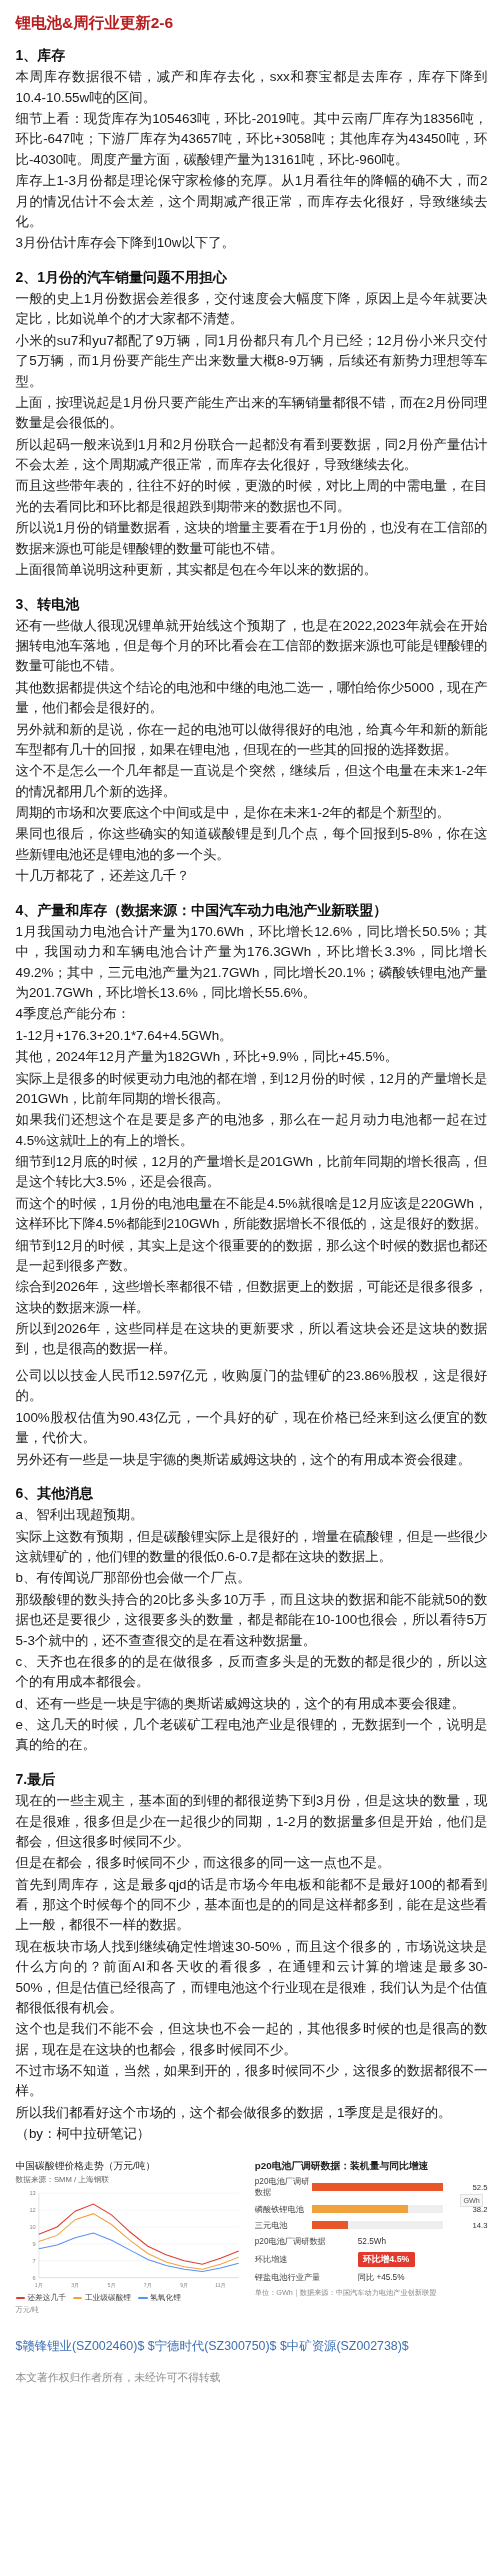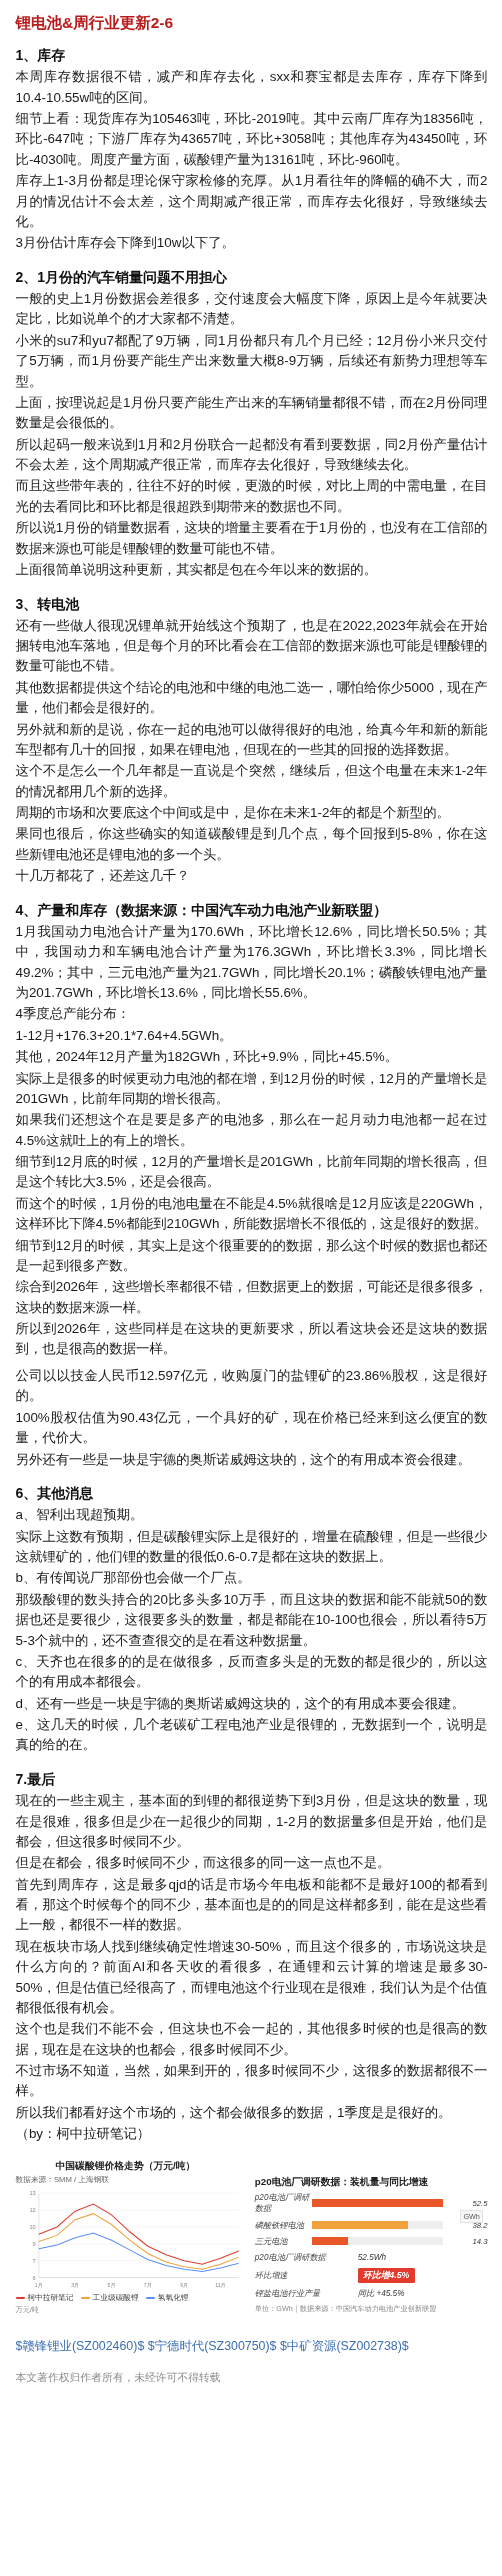--- a/index.html
+++ b/index.html
@@ -52,28 +52,26 @@
     width: 231px;
     background: #fff;
     border: 0;
     position: relative;
   }
   .chart-right {
     flex: 1;
     background: #fff;
     position: relative;
     padding-left: 3.1px;
-    margin-top: 16px;
   }
   .chart-title {
     font-size: 9.8px;
-    font-weight: bold;
+    font-weight: normal;
     color: #222;
     margin-bottom: 2.1px;
-    margin-left: 40px;
   }
   .chart-sub {
     font-size: 7.7px;
     color: #666;
     margin-bottom: 3.1px;
   }
   svg.linechart { display:block; }
   .legend-row {
     display: flex;
     gap: 7.2px;
@@ -92,21 +90,20 @@
     line-height: 1.25;
     margin-bottom: 4.1px;
   }
   .kpi-rows { margin-top: 3.1px; }
   .kpi-row {
     display: flex;
     align-items: center;
     font-size: 8.2px;
     margin-bottom: 5.2px;
     color: #333;
-    font-style: italic;
   }
   .kpi-label { width: 57px; color:#444; }
   .kpi-bar-track {
     flex: 1;
     height: 8.2px;
     background: #eeeeee;
     position: relative;
     margin-right: 4.1px;
   }
   .kpi-bar-fill {
@@ -246,21 +243,21 @@
           <text x="396.72727272727275" y="192" text-anchor="middle" font-size="10" fill="#888" font-family="&quot;Liberation Sans&quot;, sans-serif">11月</text>
           <line x1="44" y1="174" x2="432" y2="174" stroke="#cccccc" stroke-width="1"></line>
           <line x1="44" y1="10" x2="44" y2="174" stroke="#cccccc" stroke-width="1"></line>
           <path d="M44.0,89.7 L79.3,75.6 L114.5,45.1 L149.8,31.1 L185.1,52.2 L220.4,85.0 L255.6,113.1 L290.9,129.5 L326.2,141.2 L361.5,148.2 L396.7,136.5 L432.0,122.5 " fill="none" stroke="#e23b2e" stroke-width="2"></path>
           <path d="M44.0,103.7 L79.3,92.0 L114.5,61.5 L149.8,49.8 L185.1,70.9 L220.4,101.4 L255.6,127.1 L290.9,143.5 L326.2,152.9 L361.5,157.6 L396.7,148.2 L432.0,134.2 " fill="none" stroke="#f0a33c" stroke-width="2"></path>
           <path d="M44.0,117.8 L79.3,110.7 L114.5,96.7 L149.8,87.3 L185.1,101.4 L220.4,120.1 L255.6,138.9 L290.9,150.6 L326.2,157.6 L361.5,162.3 L396.7,155.3 L432.0,145.9 " fill="none" stroke="#5b8ff9" stroke-width="2"></path>
         </svg>
       <div class="legend-row" id="line-legend">
           <span class="legend-item">
             <span class="legend-swatch" style="background: rgb(226, 59, 46);"></span>
-            <span>柯中拉研笔记</span>
+            <span>还差这几千</span>
           </span>
           <span class="legend-item">
             <span class="legend-swatch" style="background: rgb(240, 163, 60);"></span>
             <span>工业级碳酸锂</span>
           </span>
           <span class="legend-item">
             <span class="legend-swatch" style="background: rgb(91, 143, 249);"></span>
             <span>氢氧化锂</span>
           </span>
         </div>

